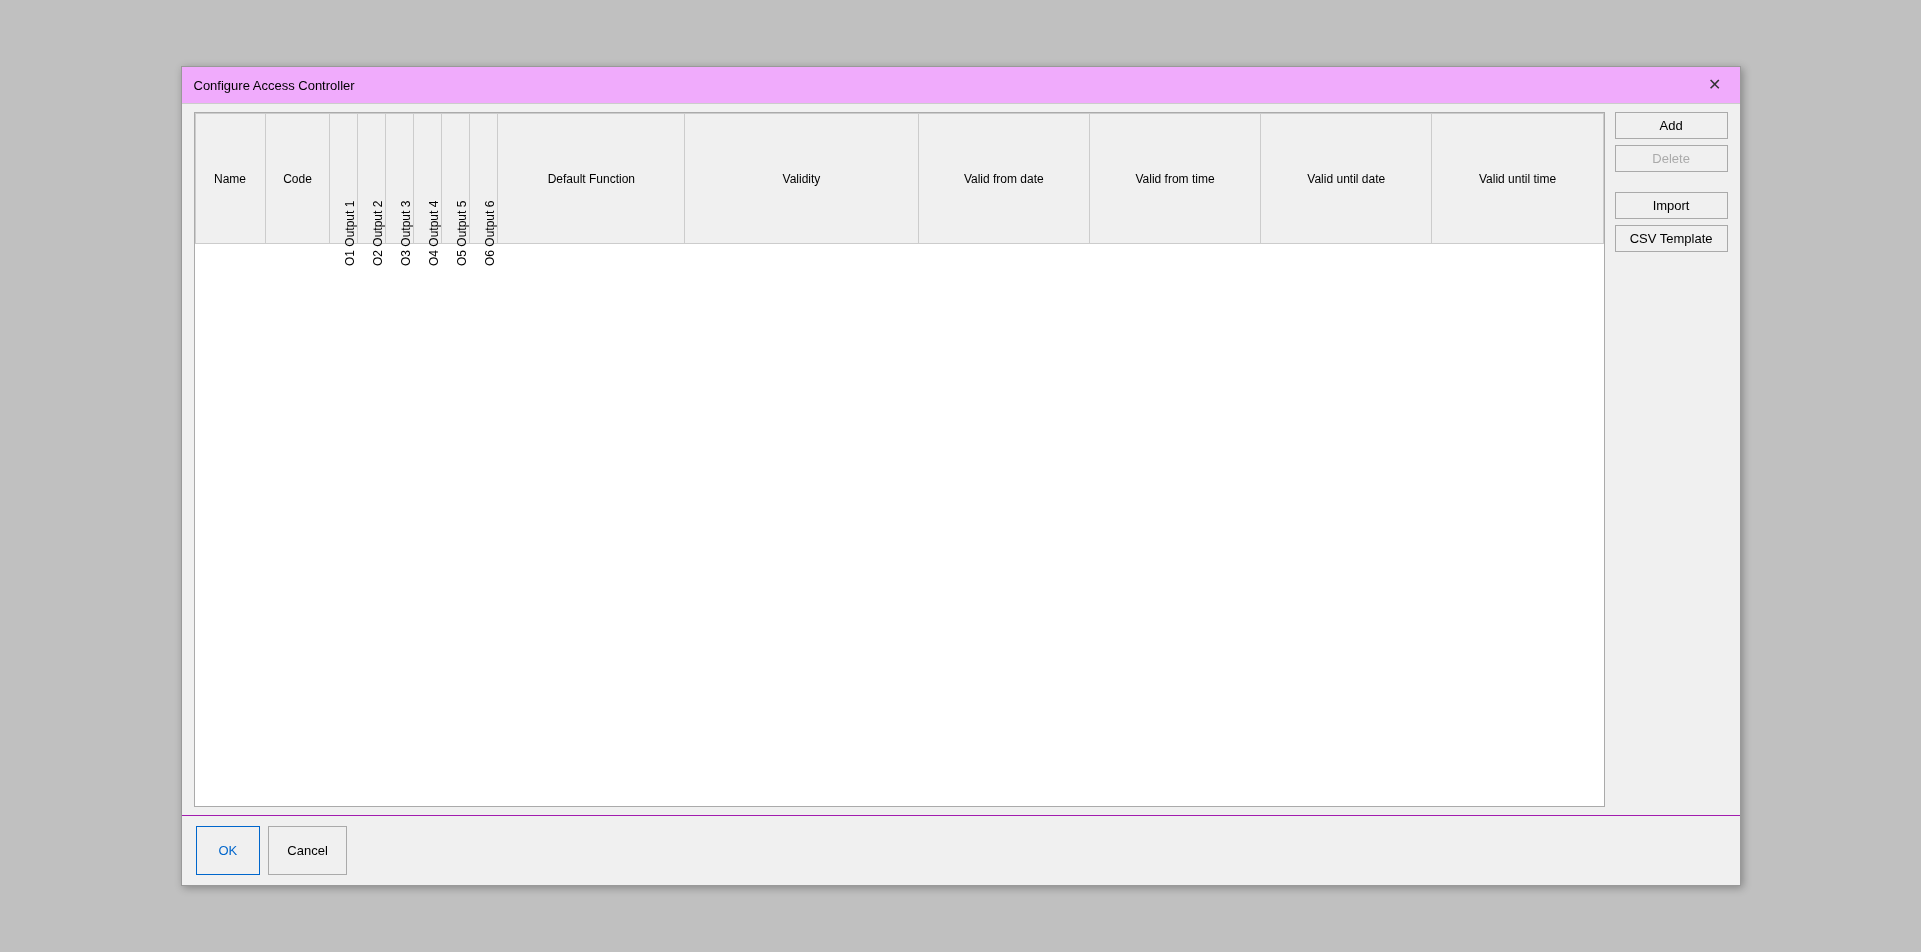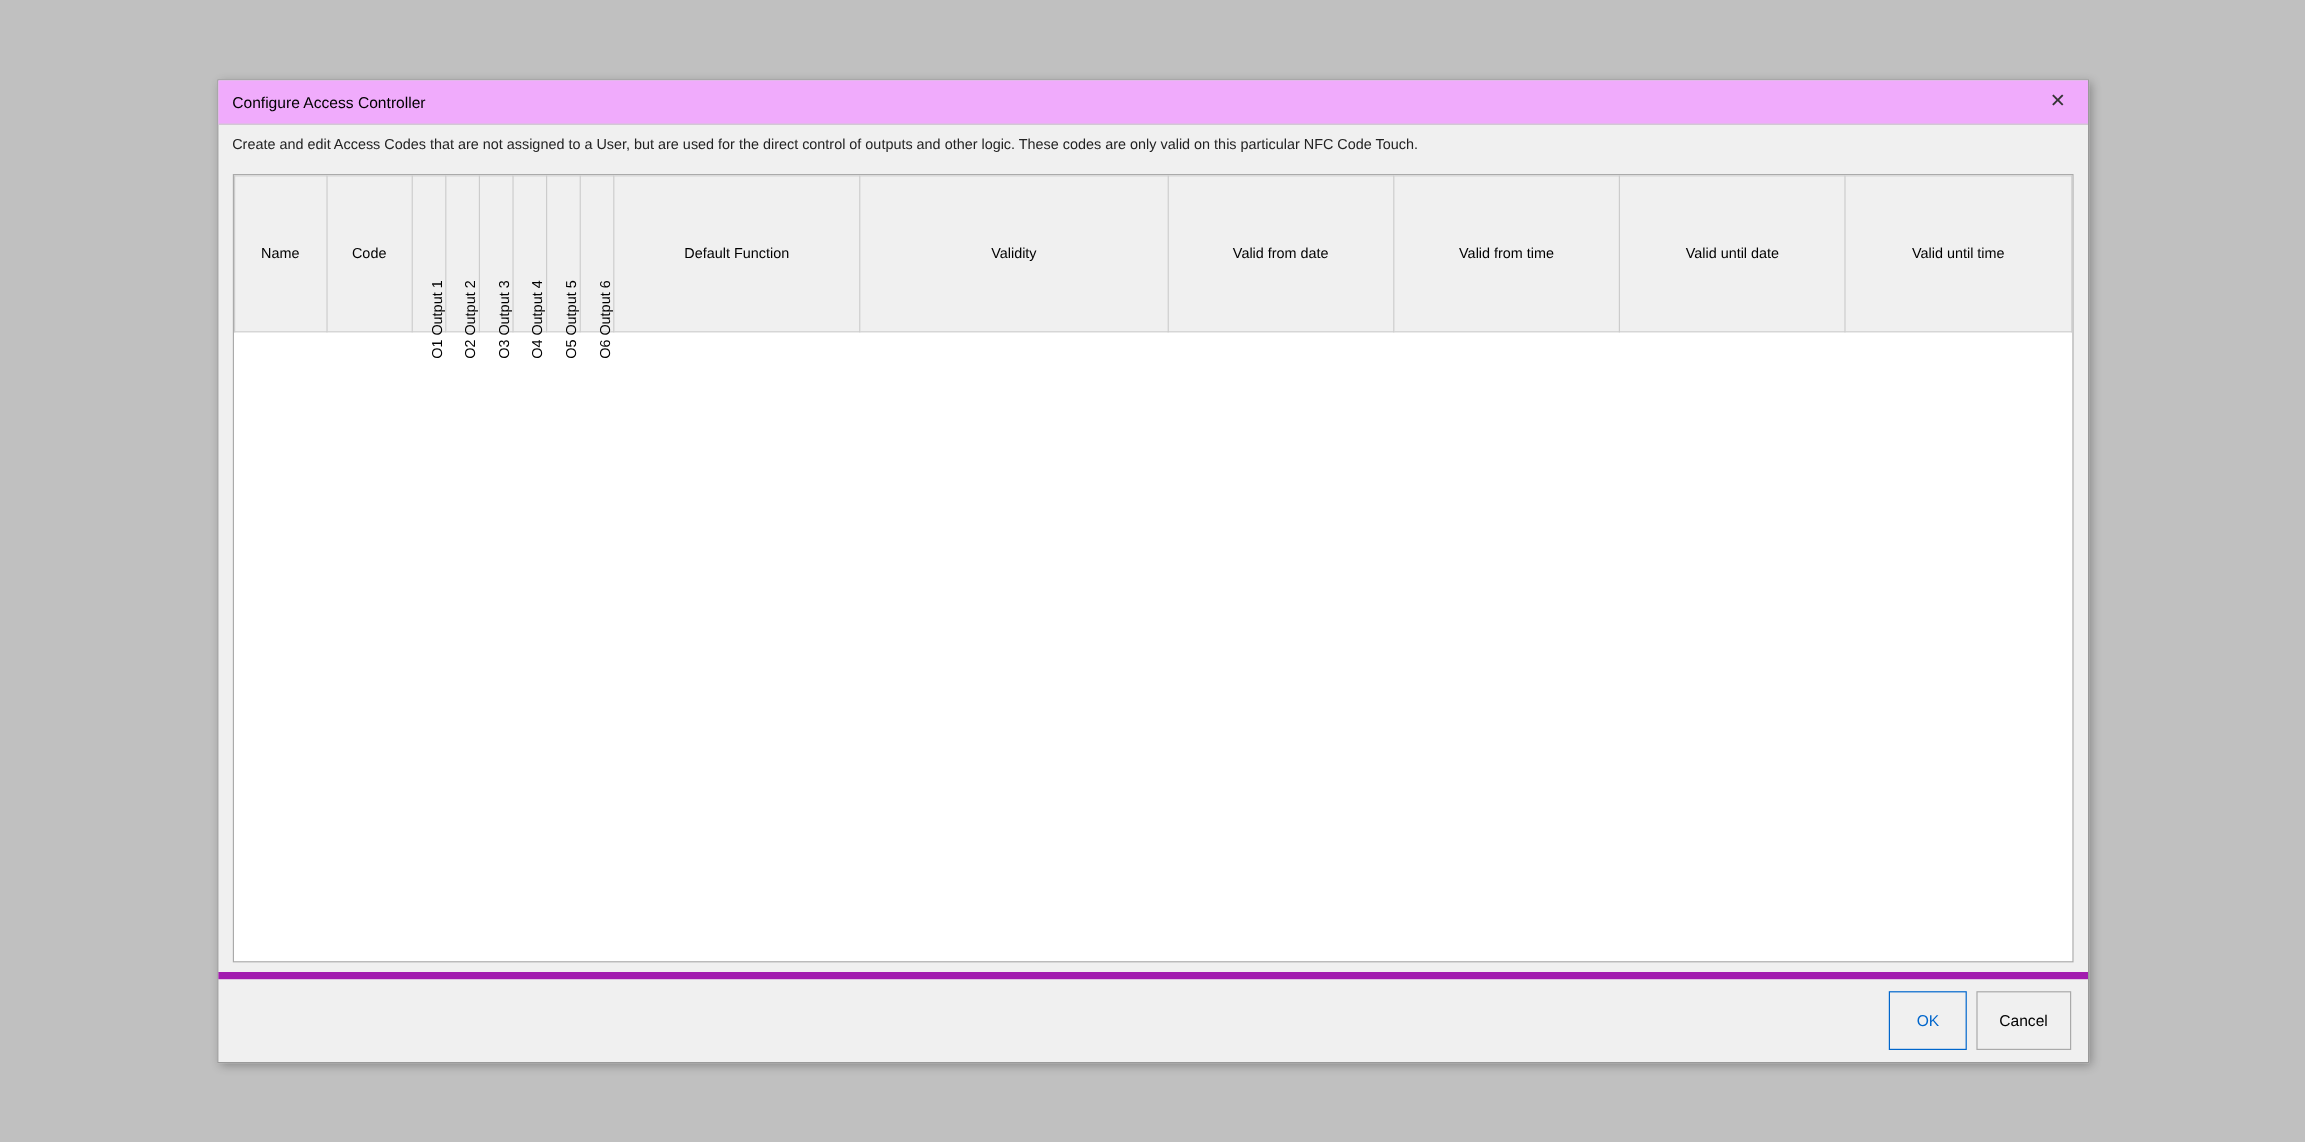--- a/index.html
+++ b/index.html
@@ -138,23 +138,22 @@
       text-align: center;
       min-width: 80px;
     }
     .btn:disabled, .btn.disabled {
       color: #aaa;
       cursor: default;
     }
     .footer {
       padding: 10px 14px;
       display: flex;
-      justify-content: flex-end;
       gap: 8px;
-      border-top: 6px solid #a21caf;
+      border-top: 1px solid #a21caf;
     }
     .btn-ok {
       padding: 5px 22px;
       border: 1px solid #0066cc;
       background: #f0f0f0;
       cursor: pointer;
       font-size: 13px;
       color: #0066cc;
     }
     .btn-cancel {
@@ -169,21 +168,20 @@
 <body>
 
 <div class="dialog">
 
   <div class="title-bar">
     <span class="title-bar-text">Configure Access Controller</span>
     <button class="close-btn">✕</button>
   </div>
 
 
-  <div class="description">Create and edit Access Codes that are not assigned to a User, but are used for the direct control of outputs and other logic. These codes are only valid on this particular NFC Code Touch.</div>
 
   <div class="content-area">
 
     <div class="table-container">
       <table>
         <thead>
           <tr>
             <th class="normal"><span>Name</span></th>
             <th class="normal"><span>Code</span></th>
             <th class="rotated"><span class="rotated-text">O1 Output 1</span></th>
@@ -199,19 +197,26 @@
             <th class="normal" style="min-width:110px;"><span>Valid until date</span></th>
             <th class="normal" style="min-width:110px;"><span>Valid until time</span></th>
           </tr>
         </thead>
         <tbody>
           
         </tbody>
       </table>
     </div>
 
+    <div class="sidebar-buttons">
+      <button class="btn">Add</button>
+      <button class="btn disabled" disabled="">Delete</button>
+      <div style="height:8px;"></div>
+      <button class="btn">Import</button>
+      <button class="btn">CSV Template</button>
+    </div>
   </div>
 
   <div class="footer">
     <button class="btn-ok">OK</button>
     <button class="btn-cancel">Cancel</button>
   </div>
 </div>
 
 </body></html>

